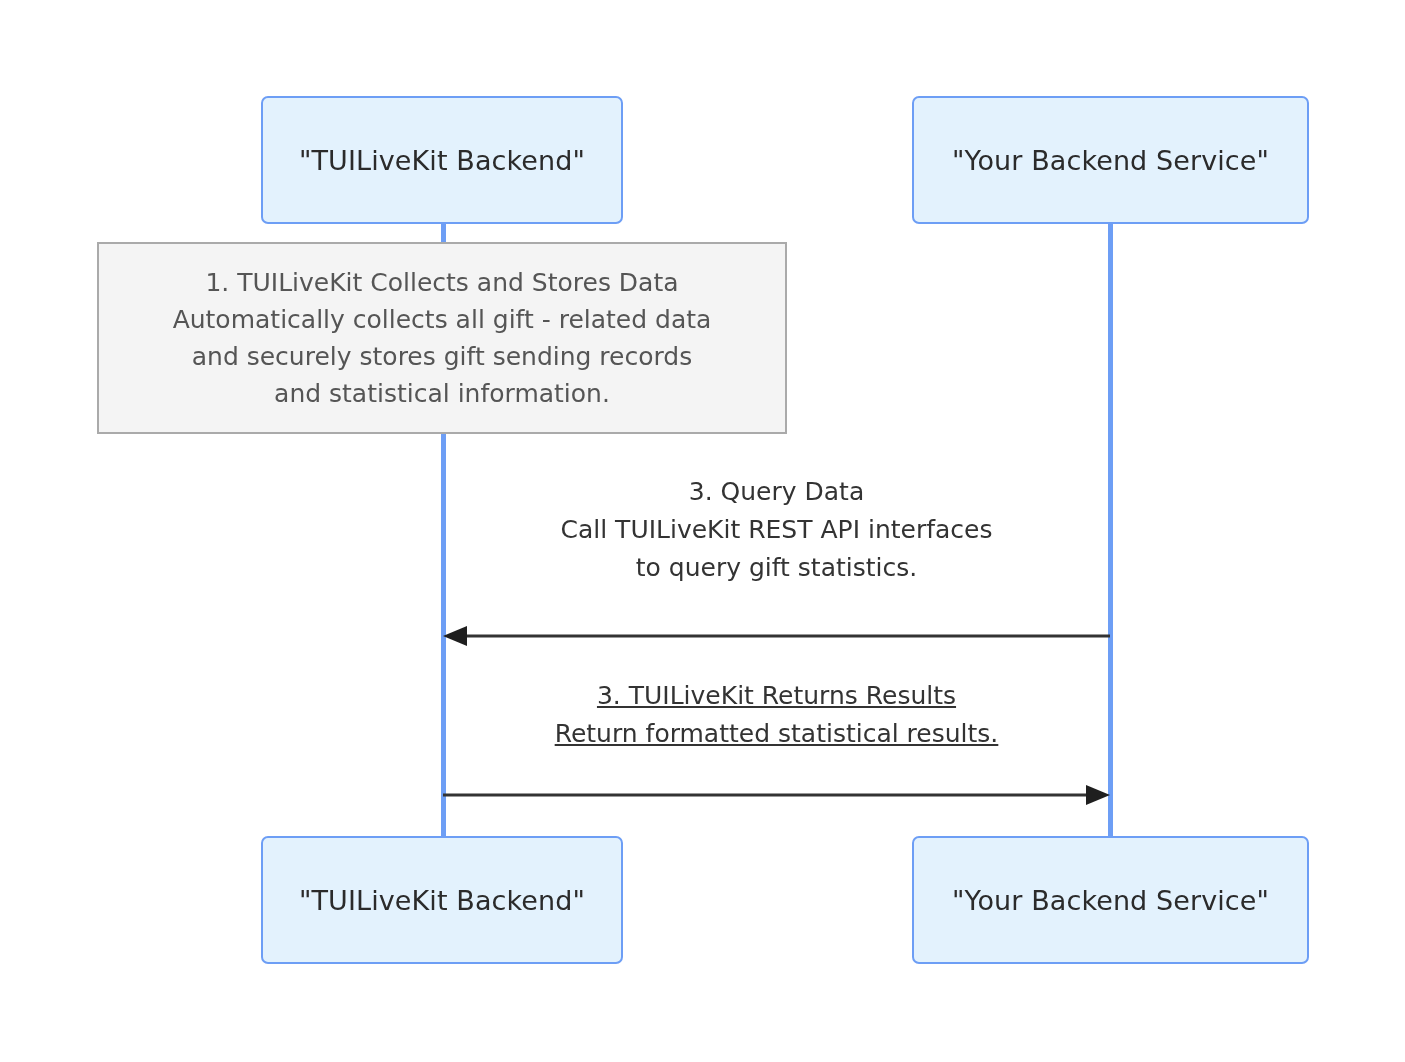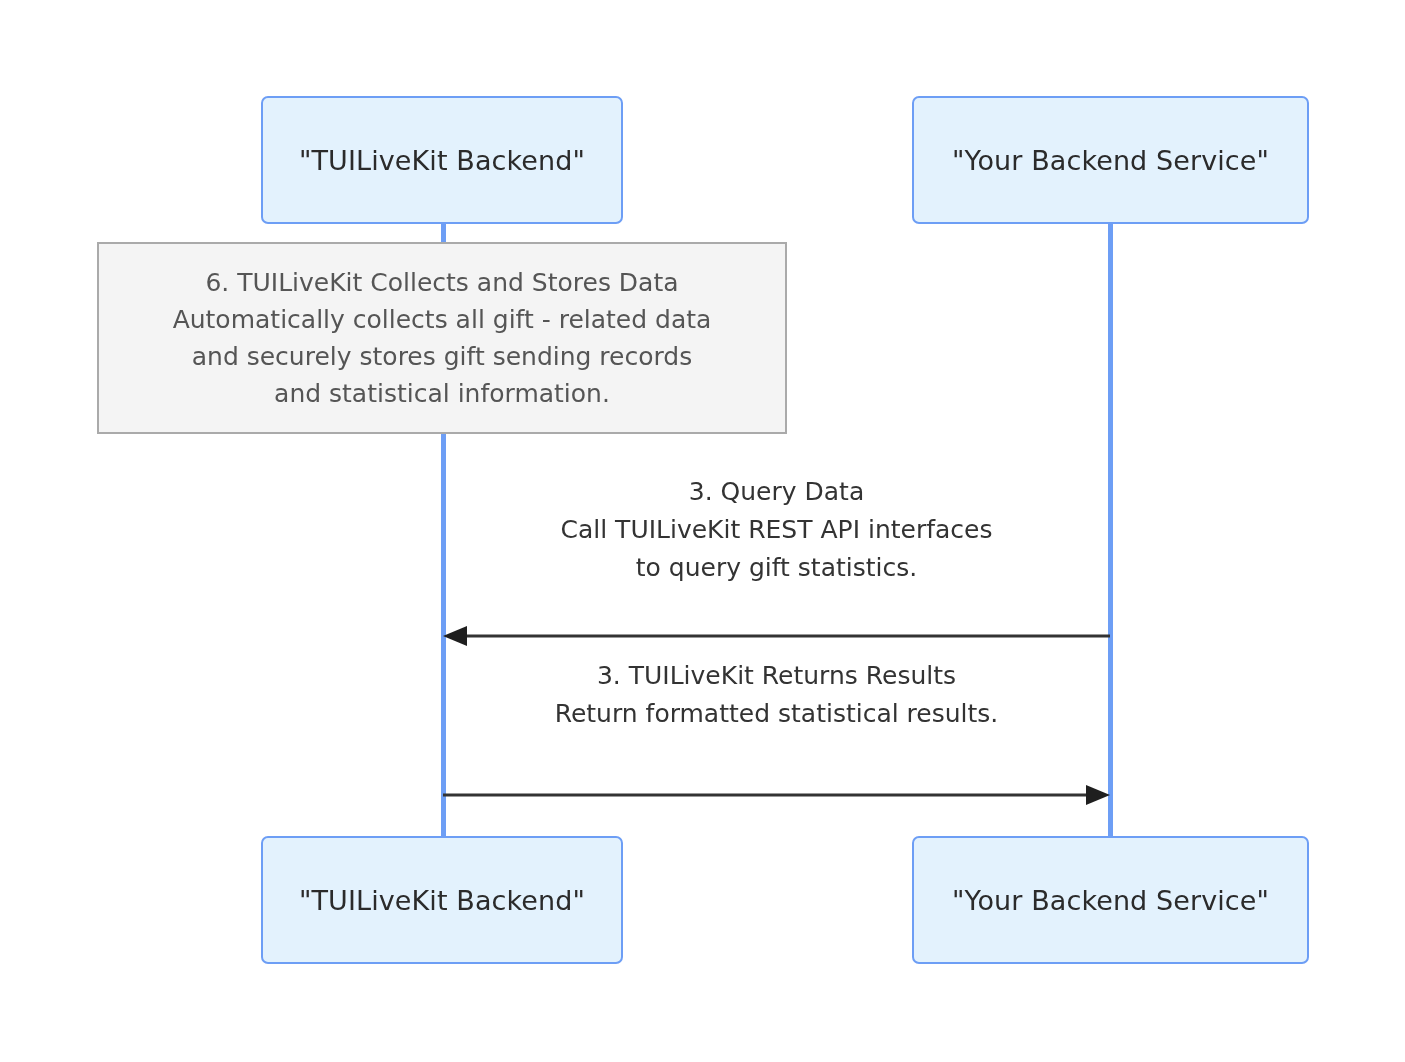--- a/index.html
+++ b/index.html
@@ -99,38 +99,38 @@
 
   <div class="actor-box" style="left:261px; top:96px; width:362px; height:128px;">
     <span class="actor-label">"TUILiveKit Backend"</span>
   </div>
 
   <div class="actor-box" style="left:912px; top:96px; width:397px; height:128px;">
     <span class="actor-label">"Your Backend Service"</span>
   </div>
 
   <div class="note-box" style="left:97px; top:242px; width:690px; height:192px;">
-    <div class="note-text">6. TUILiveKit Collects and Stores Data
+    <div class="note-text">1. TUILiveKit Collects and Stores Data
 Automatically collects all gift - related data
 and securely stores gift sending records
 and statistical information.</div>
   </div>
 
   <div class="msg-label" style="left:443px; top:473px; width:667px;">3. Query Data
 Call TUILiveKit REST API interfaces
 to query gift statistics.</div>
 
   <div class="msg-arrow" style="left:441px; top:622px; width:671px; height:28px;">
     <svg width="671" height="28" viewBox="0 0 671 28" xmlns="http://www.w3.org/2000/svg">
       <line x1="669" y1="14" x2="18" y2="14" stroke="#333333" stroke-width="3"></line>
       <polygon points="2,14 26,4 26,24" fill="#1f1f1f"></polygon>
     </svg>
   </div>
 
-  <div class="msg-label" style="left:443px; top:657px; width:667px;">3. TUILiveKit Returns Results
+  <div class="msg-label" style="left:443px; top:677px; width:667px;text-decoration:underline;">3. TUILiveKit Returns Results
 Return formatted statistical results.</div>
 
   <div class="msg-arrow" style="left:441px; top:781px; width:671px; height:28px;">
     <svg width="671" height="28" viewBox="0 0 671 28" xmlns="http://www.w3.org/2000/svg">
       <line x1="2" y1="14" x2="653" y2="14" stroke="#333333" stroke-width="3"></line>
       <polygon points="669,14 645,4 645,24" fill="#1f1f1f"></polygon>
     </svg>
   </div>
 
   <div class="actor-box" style="left:261px; top:836px; width:362px; height:128px;">

